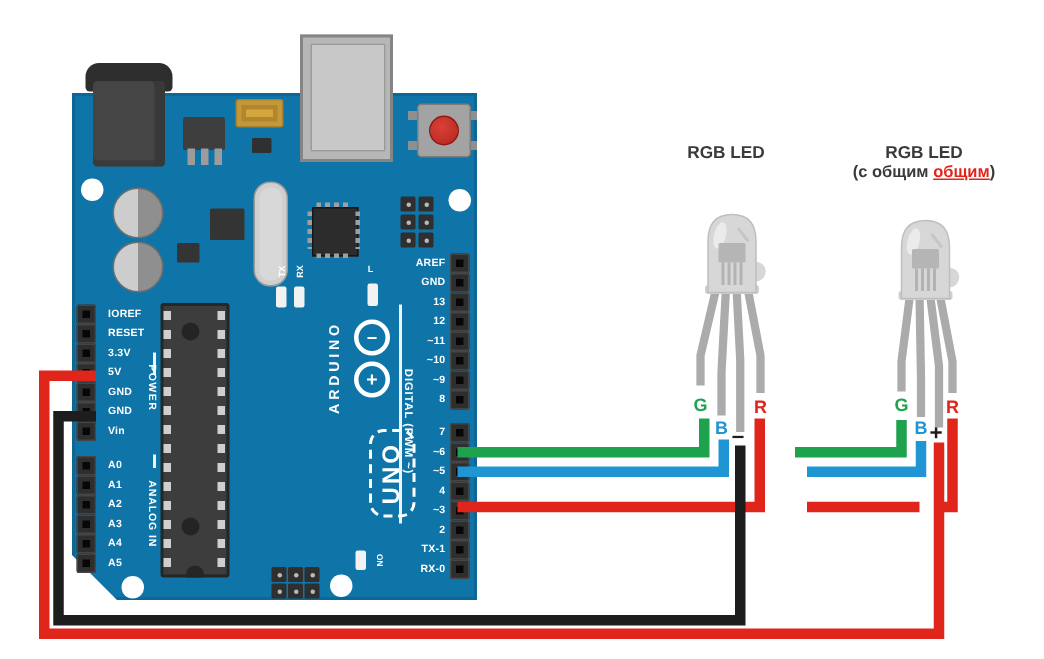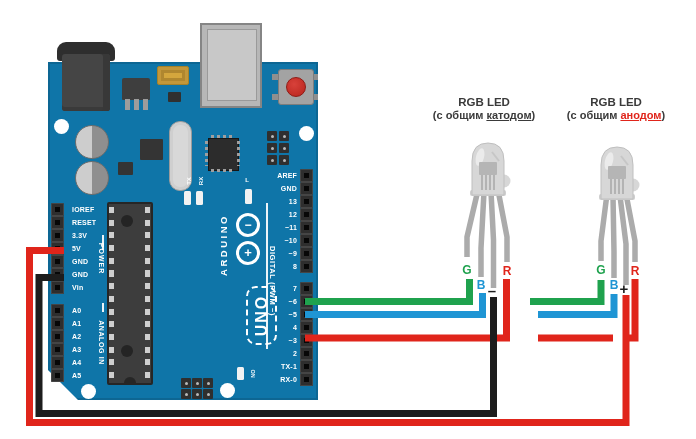--- a/index.html
+++ b/index.html
@@ -219,28 +219,27 @@
   <div class="ledrect" style="left:245px;top:189px;height:15px;"></div>
   <div class="ledrect" style="left:237px;top:367px;height:13px;"></div>
 
   <div class="logo-c" style="left:236px;top:213px;"></div>
   <div class="logo-c" style="left:236px;top:241px;"></div>
   <div class="logo-sign" style="left:241px;top:219px;width:14px;font-size:12px;line-height:12px;">−</div>
   <div class="logo-sign" style="left:241px;top:246px;width:14px;font-size:13px;line-height:13px;">+</div>
   <div class="uno-badge">UNO</div>
 
   <div class="led-title" style="left:424px;top:96px;width:120px;">RGB LED</div>
-  <div class="led-sub" style="left:414px;top:109px;width:140px;"><span>(с общим </span><span class="u">катодом</span><span>)</span></div>
   <div class="leg-label" style="left:459px;top:264px;color:#1fa24e;">G</div>
   <div class="leg-label" style="left:473px;top:279px;color:#1f95d4;">B</div>
   <div class="leg-label" style="left:499px;top:265px;color:#e0251b;">R</div>
   <div class="pol" style="left:483px;top:285px;">–</div>
 
   <div class="led-title" style="left:556px;top:96px;width:120px;">RGB LED</div>
-  <div class="led-sub" style="left:546px;top:109px;width:140px;"><span>(с общим </span><span class="u redword">анодом</span><span>)</span></div>
+  <div class="led-sub" style="left:546px;top:109px;width:140px;"><span>(с общим </span><span class="u redword">общим</span><span>)</span></div>
   <div class="leg-label" style="left:593px;top:264px;color:#1fa24e;">G</div>
   <div class="leg-label" style="left:606px;top:279px;color:#1f95d4;">B</div>
   <div class="leg-label" style="left:627px;top:265px;color:#e0251b;">R</div>
   <div class="pol" style="left:615px;top:283px;">+</div>
 
   <svg class="overlay" width="696" height="439" viewBox="0 0 696 439">
 
     <g stroke="#ababab" stroke-width="5.5" fill="none" stroke-linejoin="round">
       <polyline points="478,190 467,237 467,257"></polyline>
       <polyline points="484,192 481,248 481,277"></polyline>

